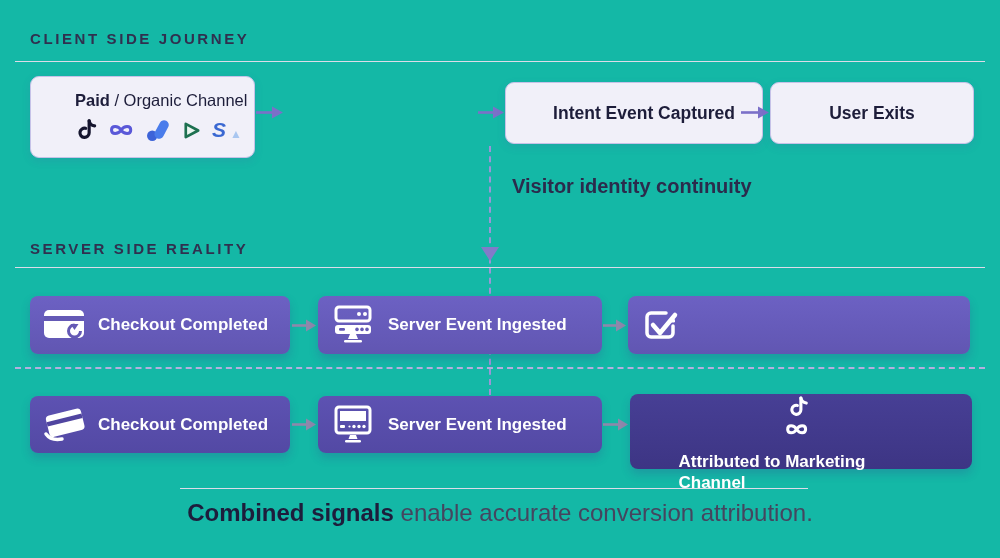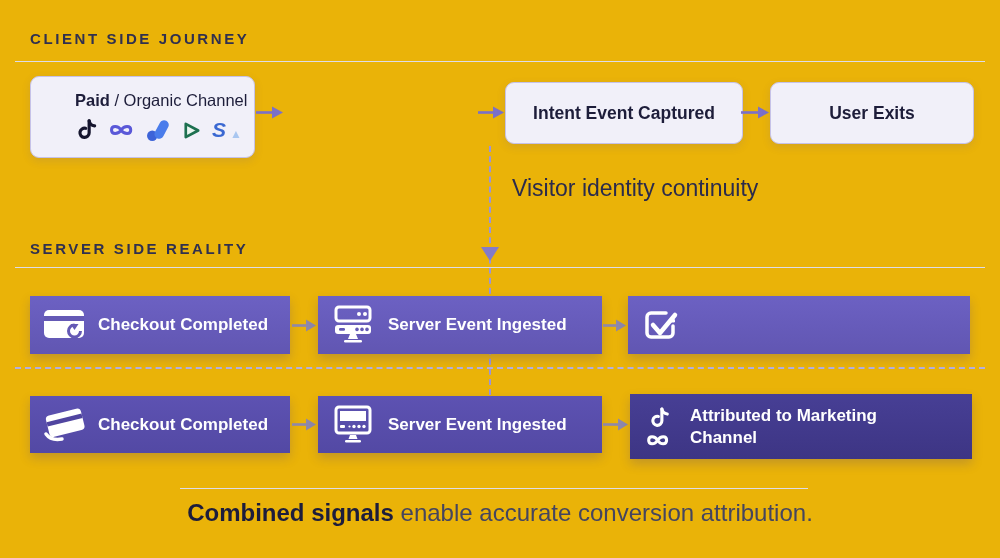--- a/index.html
+++ b/index.html
@@ -1,16 +1,16 @@
 <!DOCTYPE html>
 <html><head>
 <meta charset="utf-8">
 <style>
   html,body{margin:0;padding:0;background:#fafafb;}
-  .canvas{position:relative;width:1000px;height:558px;background:#eab308;
+  .canvas{position:relative;width:1000px;height:558px;background:#14b8a6;
           font-family:"Liberation Sans",sans-serif;overflow:hidden;}
 
   .sec-title{position:absolute;font-size:15px;font-weight:700;letter-spacing:2.6px;
              color:#30304f;z-index:2;}
   .rule{position:absolute;height:1px;background:#dddce9;z-index:0;}
 
   
   .lightbox{position:absolute;background:#f1f0f9;border:1px solid #c6c2e8;border-radius:9px;
             box-shadow:0 3px 8px rgba(90,80,170,.15);display:flex;align-items:center;
             justify-content:center;color:#1d1d3a;font-size:17.5px;font-weight:600;z-index:1;}
@@ -19,36 +19,36 @@
   .channel-label{font-size:16.5px;font-weight:400;color:#1d1d3a;white-space:nowrap;}
   .channel-label .b{font-weight:700;}
   .chicons{display:flex;align-items:center;gap:10px;height:27px;}
   .icon{display:inline-flex;align-items:center;justify-content:center;}
 
   .s-ic{position:relative;display:inline-block;width:24px;height:24px;}
   .s-letter{font-weight:800;font-style:italic;font-size:21px;color:#3a68d2;line-height:24px;}
   .s-tri{position:absolute;right:-6px;bottom:1px;font-size:12px;color:#a9c6f0;font-style:normal;}
 
   
-  .pbox{position:absolute;border-radius:0;display:flex;align-items:center;gap:13px;
+  .pbox{position:absolute;border-radius:8px;display:flex;align-items:center;gap:13px;
         padding:0 18px 0 13px;color:#fff;font-weight:700;font-size:17px;z-index:1;
         box-shadow:0 5px 10px rgba(60,50,140,.22);box-sizing:border-box;}
   .pbox.top{background:linear-gradient(180deg,#6c61c3,#6156b2);}
   .pbox.bot{background:linear-gradient(180deg,#5d52b2,#5349a4);}
   .pbox.attr{background:linear-gradient(180deg,#473f95,#3d3584);}
   .pbox .plabel{line-height:1.25;}
 
   .arrow{position:absolute;z-index:1;}
 
   .vdash{position:absolute;width:0;border-left:2px dashed #9b94d8;z-index:0;}
   .hdash{position:absolute;height:0;border-top:2px dashed #b4afdf;z-index:0;}
   .tri-down{position:absolute;width:0;height:0;border-left:9px solid transparent;
             border-right:9px solid transparent;border-top:14px solid #837bc9;z-index:1;}
 
-  .note{position:absolute;font-size:23px;font-weight:400;color:#2b2b4c;z-index:1;text-align:right;}
+  .note{position:absolute;font-size:20px;font-weight:700;color:#2b2b4c;z-index:1;text-align:right;}
 
   .caption{position:absolute;left:0;right:0;text-align:center;font-size:24px;z-index:1;}
   .cap-b{font-weight:700;color:#1d1d3c;}
   .cap-r{font-weight:400;color:#45455f;}
 </style>
 </head>
 <body>
 
 <div class="canvas">
 
@@ -95,21 +95,21 @@
     <line x1="0" y1="8.5" x2="17" y2="8.5" stroke="#7b70c8" stroke-width="2.6"></line>
     <polygon points="16,2.5 27,8.5 16,14.5" fill="#7b70c8"></polygon>
   </svg>
 
 
   <svg class="arrow" style="left:478px;top:104px;" width="27" height="17" viewBox="0 0 27 17">
     <line x1="0" y1="8.5" x2="16" y2="8.5" stroke="#7b70c8" stroke-width="2.6"></line>
     <polygon points="15,2.5 26,8.5 15,14.5" fill="#7b70c8"></polygon>
   </svg>
 
-  <div class="lightbox" style="left:505px;top:82px;width:236px;height:60px;">
+  <div class="lightbox" style="left:505px;top:82px;width:236px;height:60px;padding-left:20px;">
     <span>Intent Event Captured</span>
   </div>
 
   <svg class="arrow" style="left:741px;top:104px;" width="29" height="17" viewBox="0 0 29 17">
     <line x1="0" y1="8.5" x2="18" y2="8.5" stroke="#7b70c8" stroke-width="2.6"></line>
     <polygon points="17,2.5 28,8.5 17,14.5" fill="#7b70c8"></polygon>
   </svg>
 
   <div class="lightbox" style="left:770px;top:82px;width:202px;height:60px;">
     <span>User Exits</span>
@@ -207,21 +207,21 @@
       </svg>
     </span>
     <span class="plabel">Server Event Ingested</span>
   </div>
 
   <svg class="arrow" style="left:603px;top:416px;" width="26" height="17" viewBox="0 0 26 17">
     <line x1="0" y1="8.5" x2="16" y2="8.5" stroke="#8e88ab" stroke-width="2.6"></line>
     <polygon points="15,2.5 25,8.5 15,14.5" fill="#8e88ab"></polygon>
   </svg>
 
-  <div class="pbox attr" style="left:630px;top:394px;width:342px;height:65px;">
+  <div class="pbox attr" style="left:630px;top:394px;width:342px;height:75px;flex-direction:column;">
     <span class="icon">
       <svg width="34" height="44" viewBox="0 0 36 44">
         <path d="M20 3 v12.5 a4.8 4.8 0 1 1 -3.7 -4.7" fill="none" stroke="#ffffff" stroke-width="3.3" stroke-linecap="round"></path>
         <path d="M20 3 c.5 3 2.6 4.9 5.7 5.3" fill="none" stroke="#ffffff" stroke-width="3.3" stroke-linecap="round"></path>
         <path d="M6 36 c0 -5 6.5 -5 9.5 0 c3 5 9.5 5 9.5 0 c0 -5 -6.5 -5 -9.5 0 c-3 5 -9.5 5 -9.5 0 Z" fill="none" stroke="#ffffff" stroke-width="3.2" stroke-linejoin="round"></path>
       </svg>
     </span>
     <span class="plabel" style="max-width:240px;">Attributed to Marketing Channel</span>
   </div>
 

